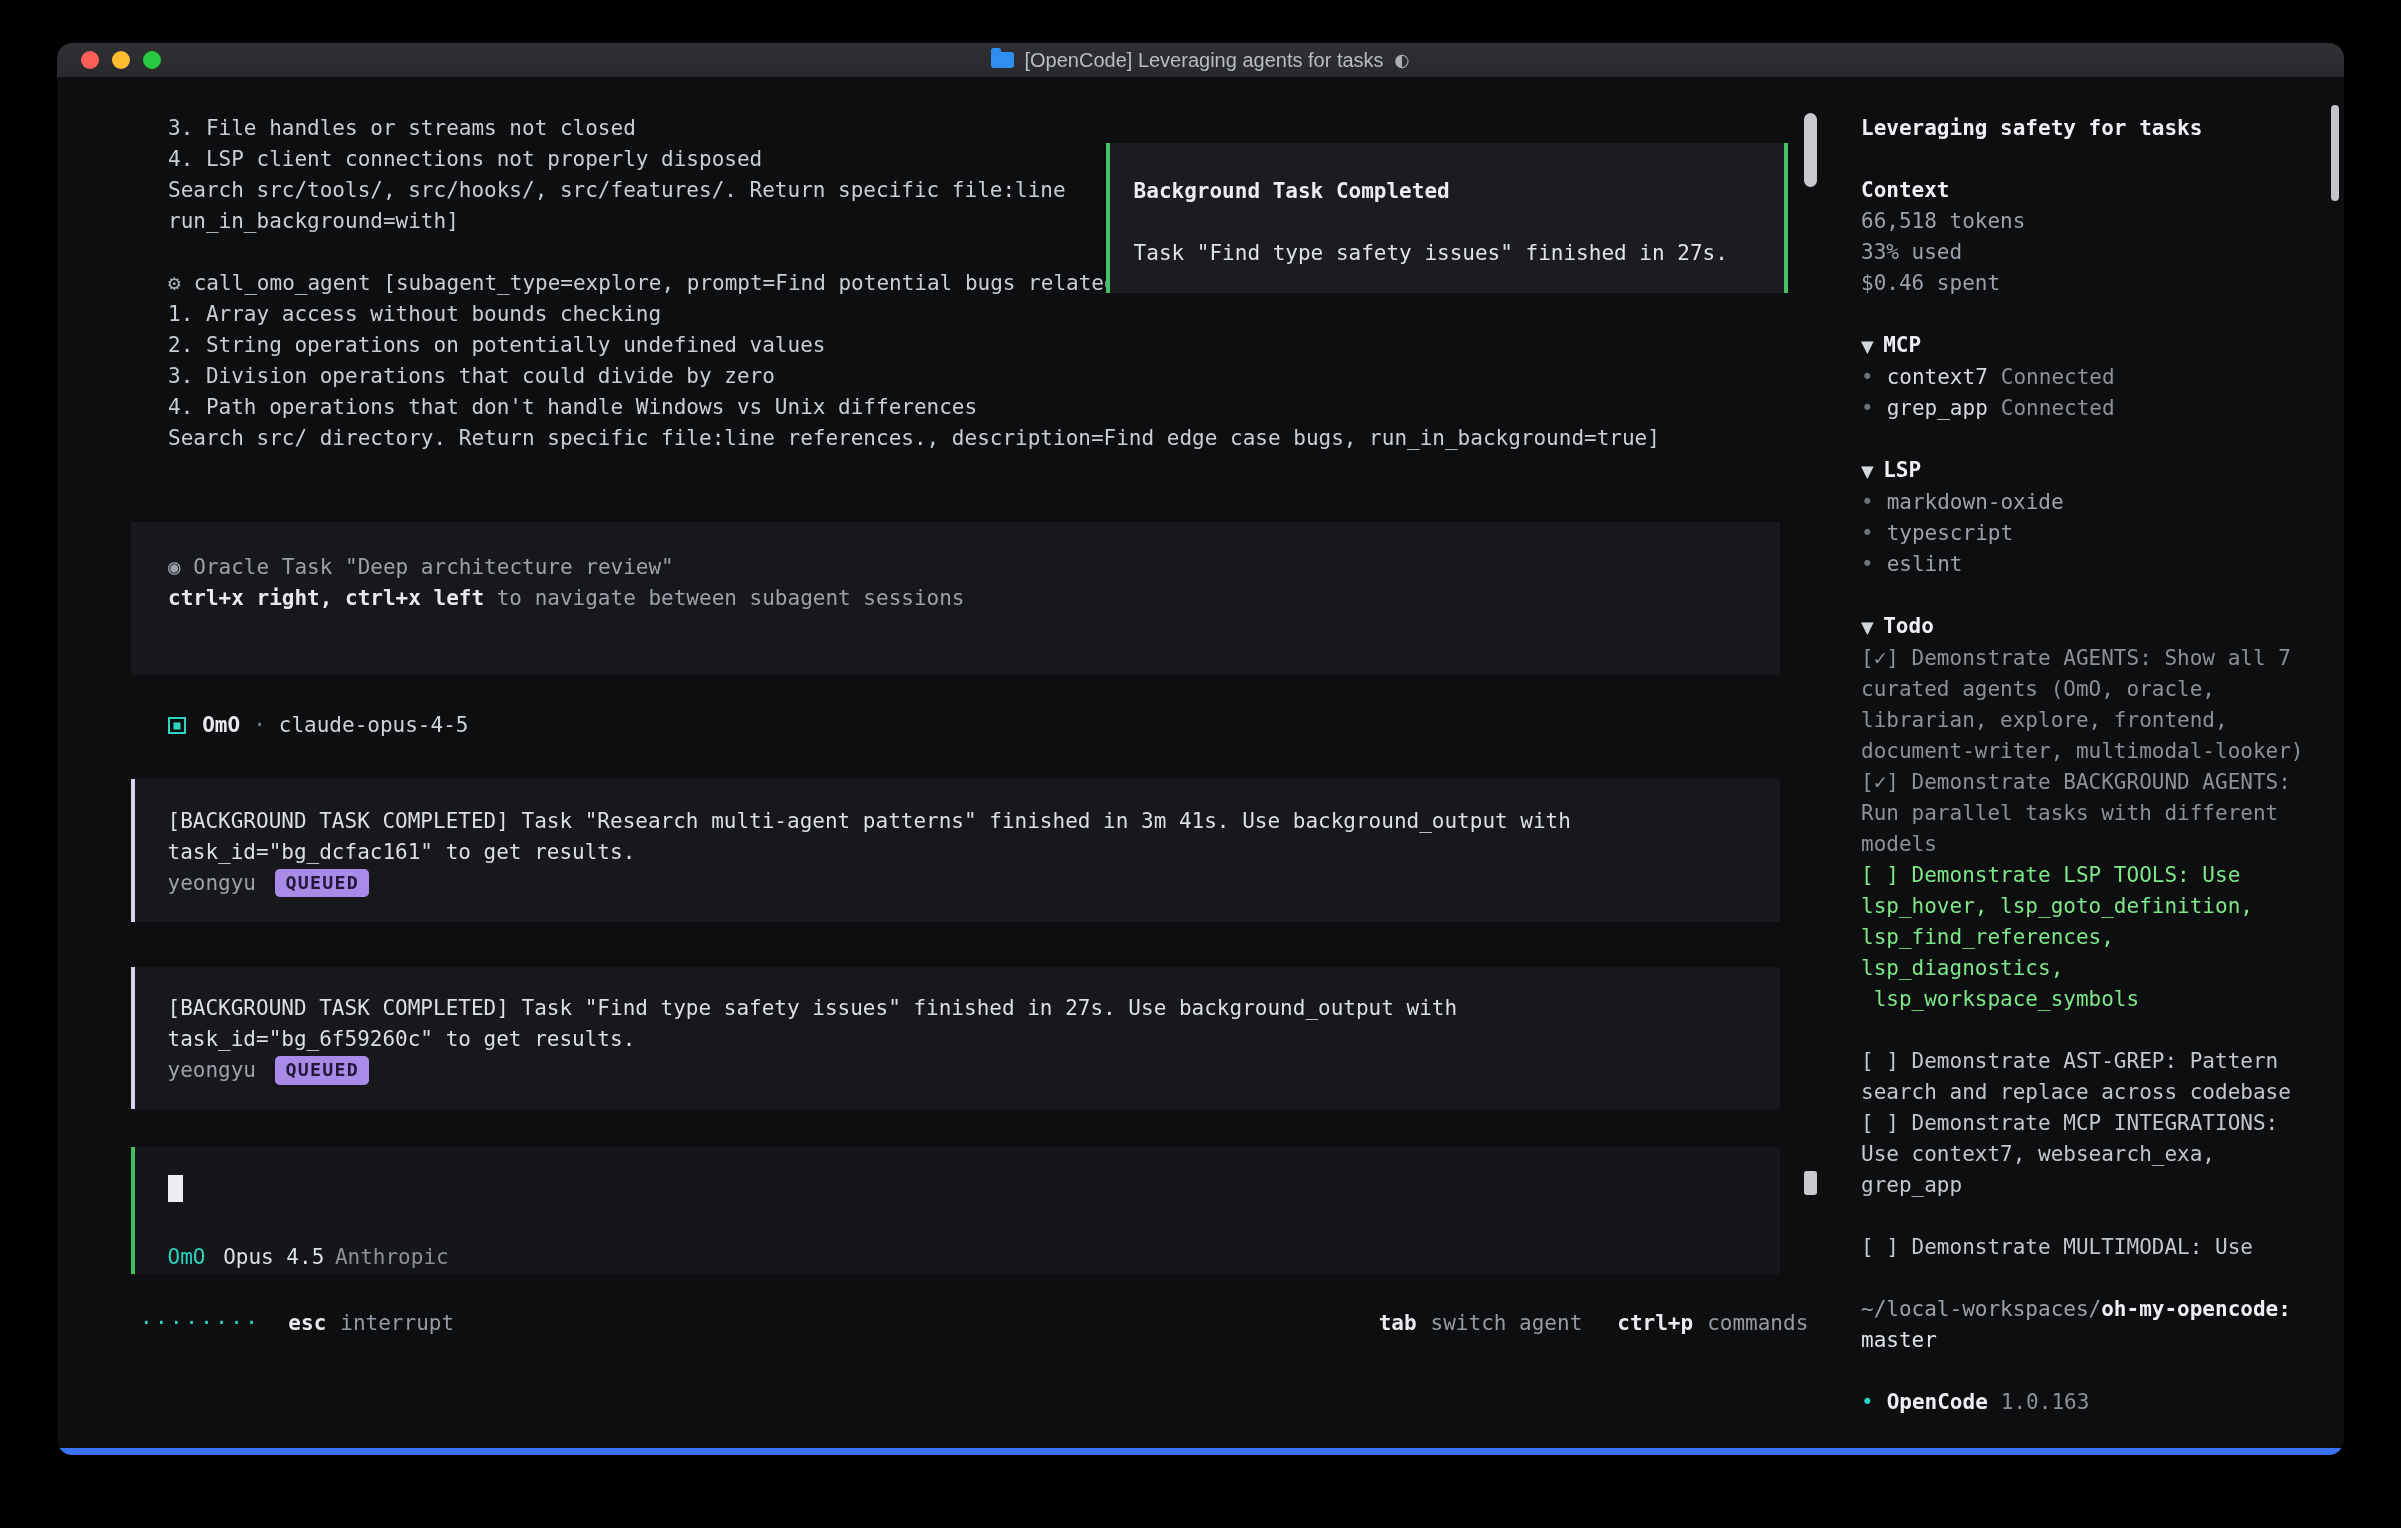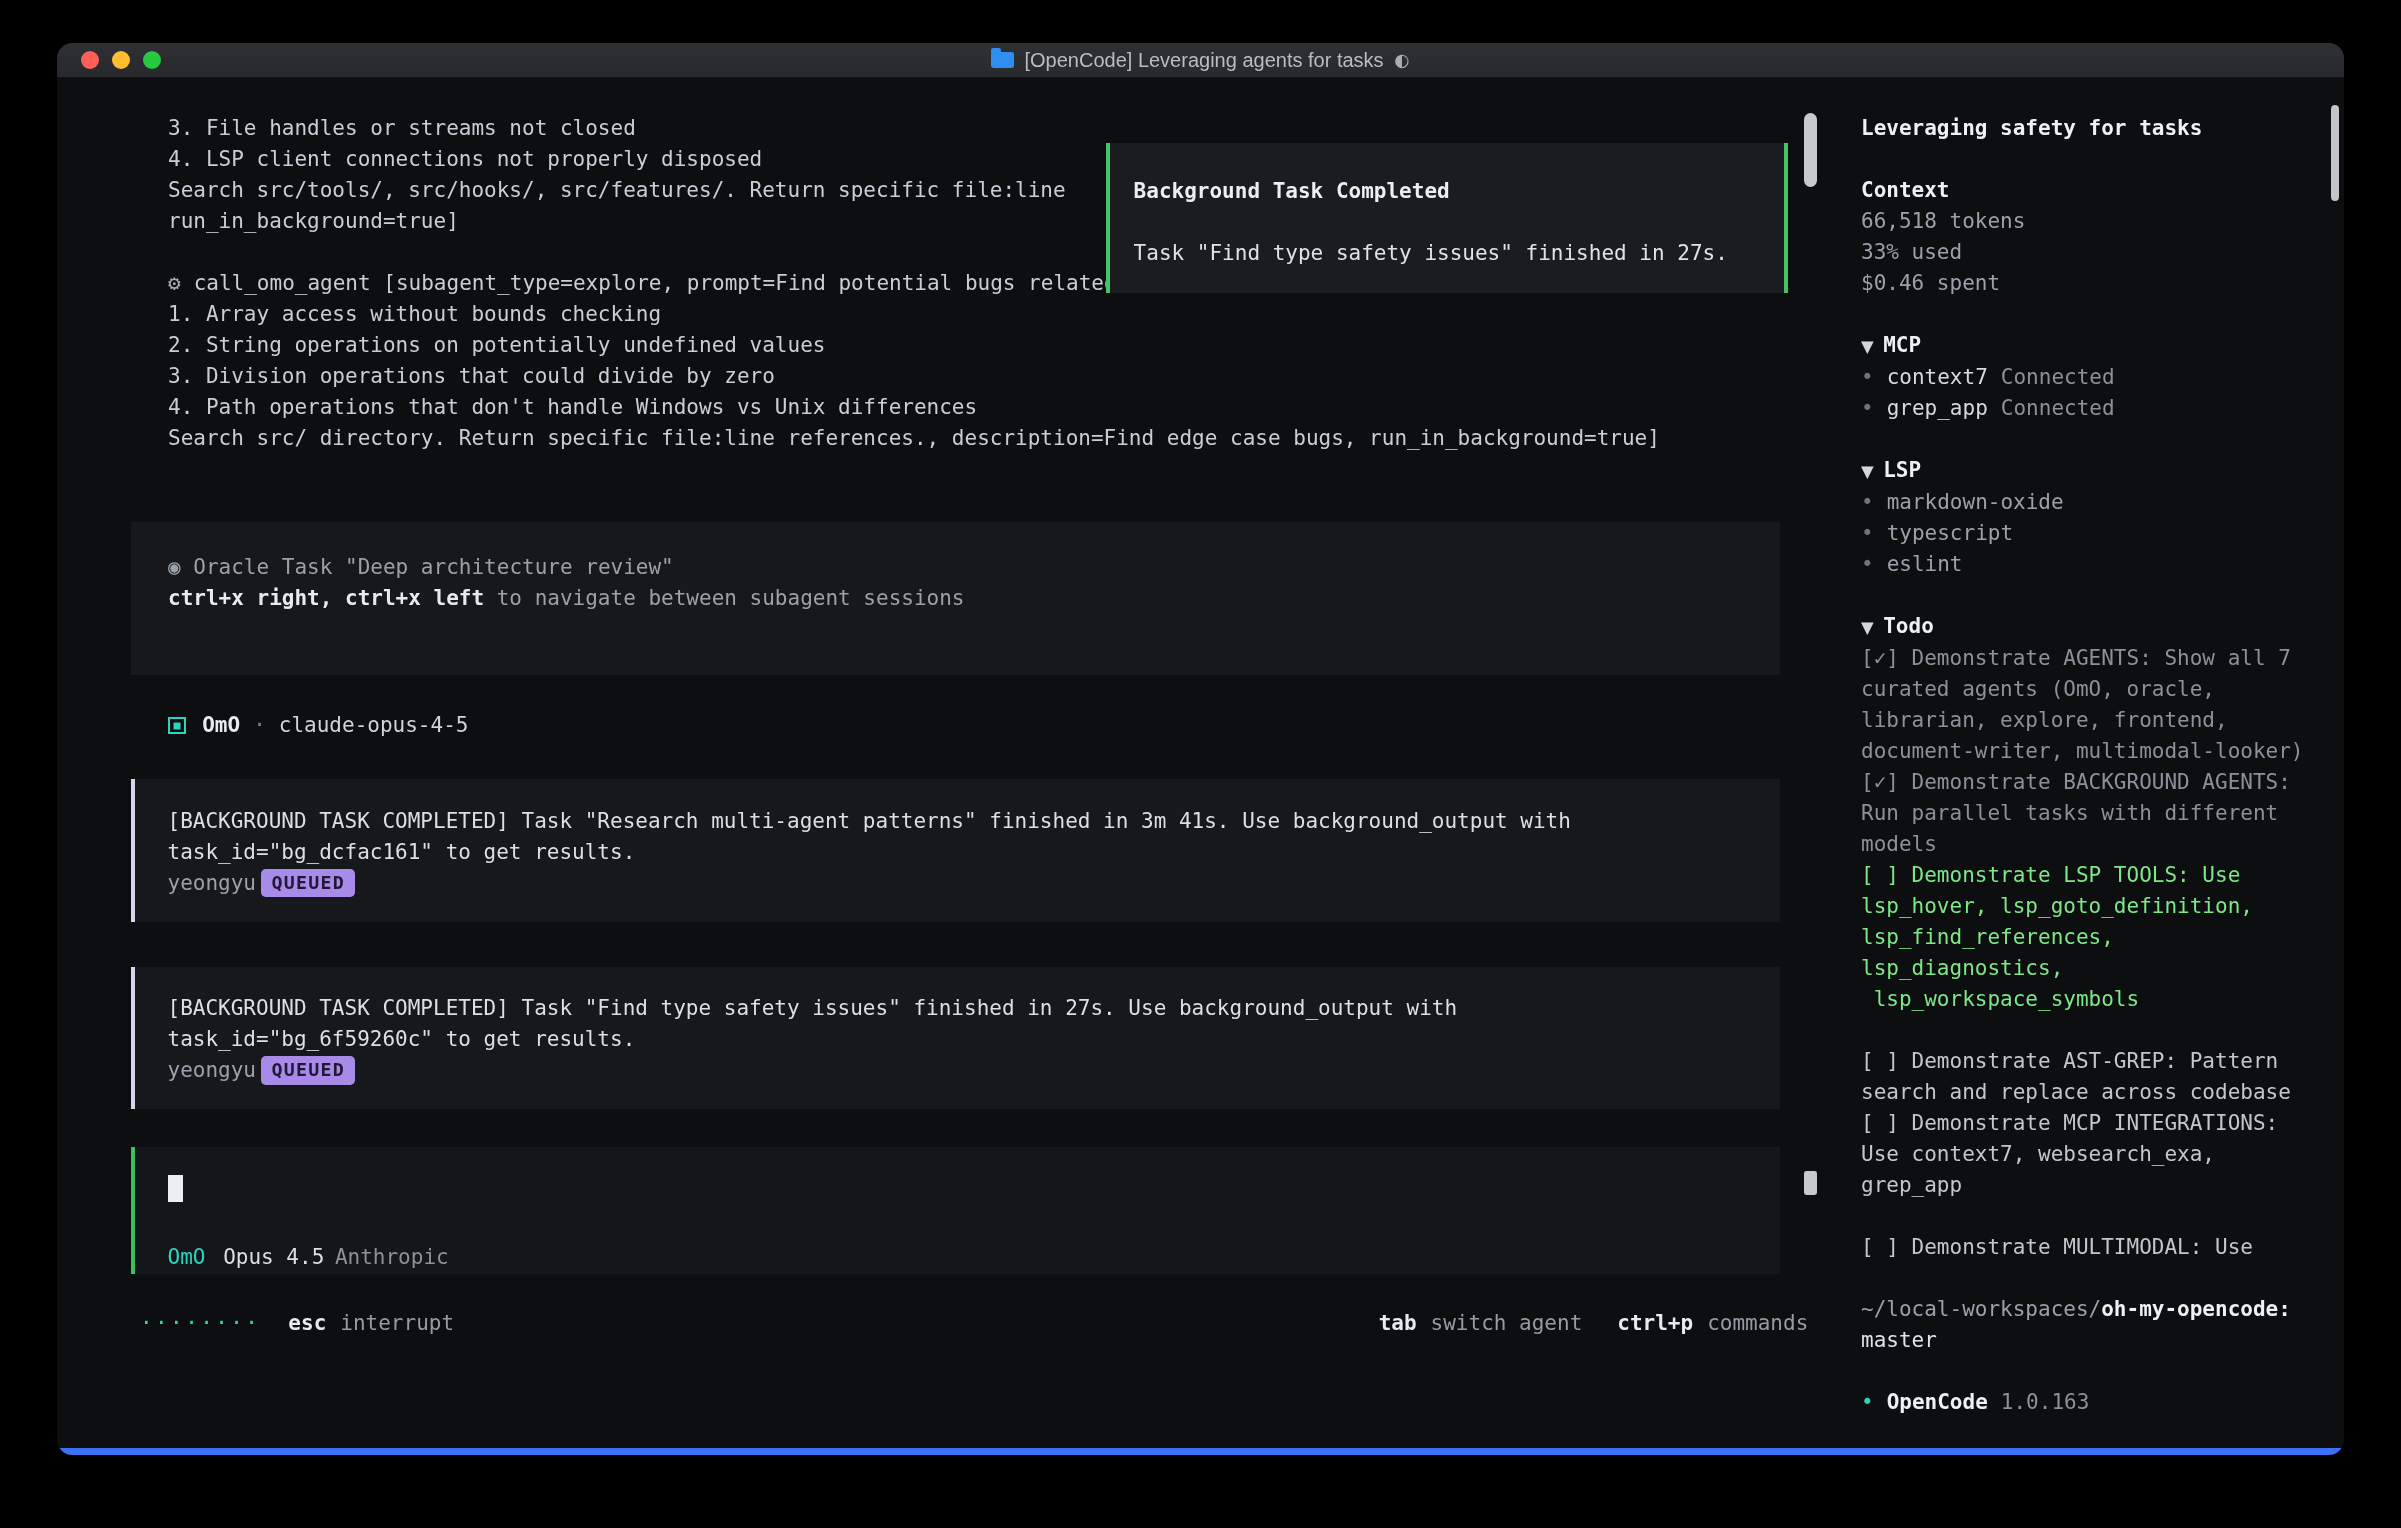--- a/index.html
+++ b/index.html
@@ -55,21 +55,21 @@
   .agent-sep { color:#7a8088; margin:0 13px; }
   .agent-model { color:#cfd3da; }
 
   .msg-box { margin-left:42px; width:1649px; background:#17181b;
     border-left:4.7px solid #d8d4ec; padding:26.6px 23.6px 23px 32.5px; }
   .msg-box.first { margin-top:38px; }
   .msg-box.second { margin-top:45px; }
   .msg-text { white-space:pre-wrap; color:#dcdfe4; }
   .msg-meta { color:#9aa1aa; display:flex; align-items:center; }
   .badge { background:#a88ae8; color:#201836; font-weight:bold; font-size:18.3px;
-    padding:1.8px 10.6px 3px; border-radius:4.7px; margin-left:5px; letter-spacing:1.2px; line-height:23.6px; }
+    padding:1.8px 10.6px 3px; border-radius:4.7px; margin-left:19px; letter-spacing:1.2px; line-height:23.6px; }
 
   .input-box { margin:38px 0 0 42px; width:1649px; height:127px; background:#141619;
     border-left:4.7px solid #3fbf63; padding:25px 0 0 32.5px; }
   .cursor-block { width:15.4px; height:27px; background:#eceef2; display:inline-block; vertical-align:middle; }
   .input-meta { margin-top:39px; white-space:pre; }
   .input-agent { color:#2dd4bf; }
   .input-model { color:#dcdfe4; margin-left:17.7px; }
   .input-provider { color:#8b9199; margin-left:10.6px; }
 
   .statusbar { margin-top:34px; display:flex; align-items:center; padding:0 17.7px 0 51px; }
@@ -135,21 +135,21 @@
   </div>
 
   <div class="content">
 
     <div class="main">
 
       <div class="t-line">3. File handles or streams not closed</div>
       <div class="t-line">4. LSP client connections not properly disposed</div>
       <div class="t-line"></div>
       <div class="t-line">Search src/tools/, src/hooks/, src/features/. Return specific file:line</div>
-      <div class="t-line">run_in_background=true]</div>
+      <div class="t-line">run_in_background=with]</div>
 
       <div class="t-line" style="margin-top:31px;"><span class="gear">⚙</span><span>call_omo_agent [subagent_type=explore, prompt=Find potential bugs related to EDGE CASES and BOUNDARY CONDITIONS. Look for</span></div>
       <div class="t-line">1. Array access without bounds checking</div>
       <div class="t-line">2. String operations on potentially undefined values</div>
       <div class="t-line">3. Division operations that could divide by zero</div>
       <div class="t-line">4. Path operations that don't handle Windows vs Unix differences</div>
       <div class="t-line"></div>
       <div class="t-line">Search src/ directory. Return specific file:line references., description=Find edge case bugs, run_in_background=true]</div>
 
       <div class="oracle-box boxed">

